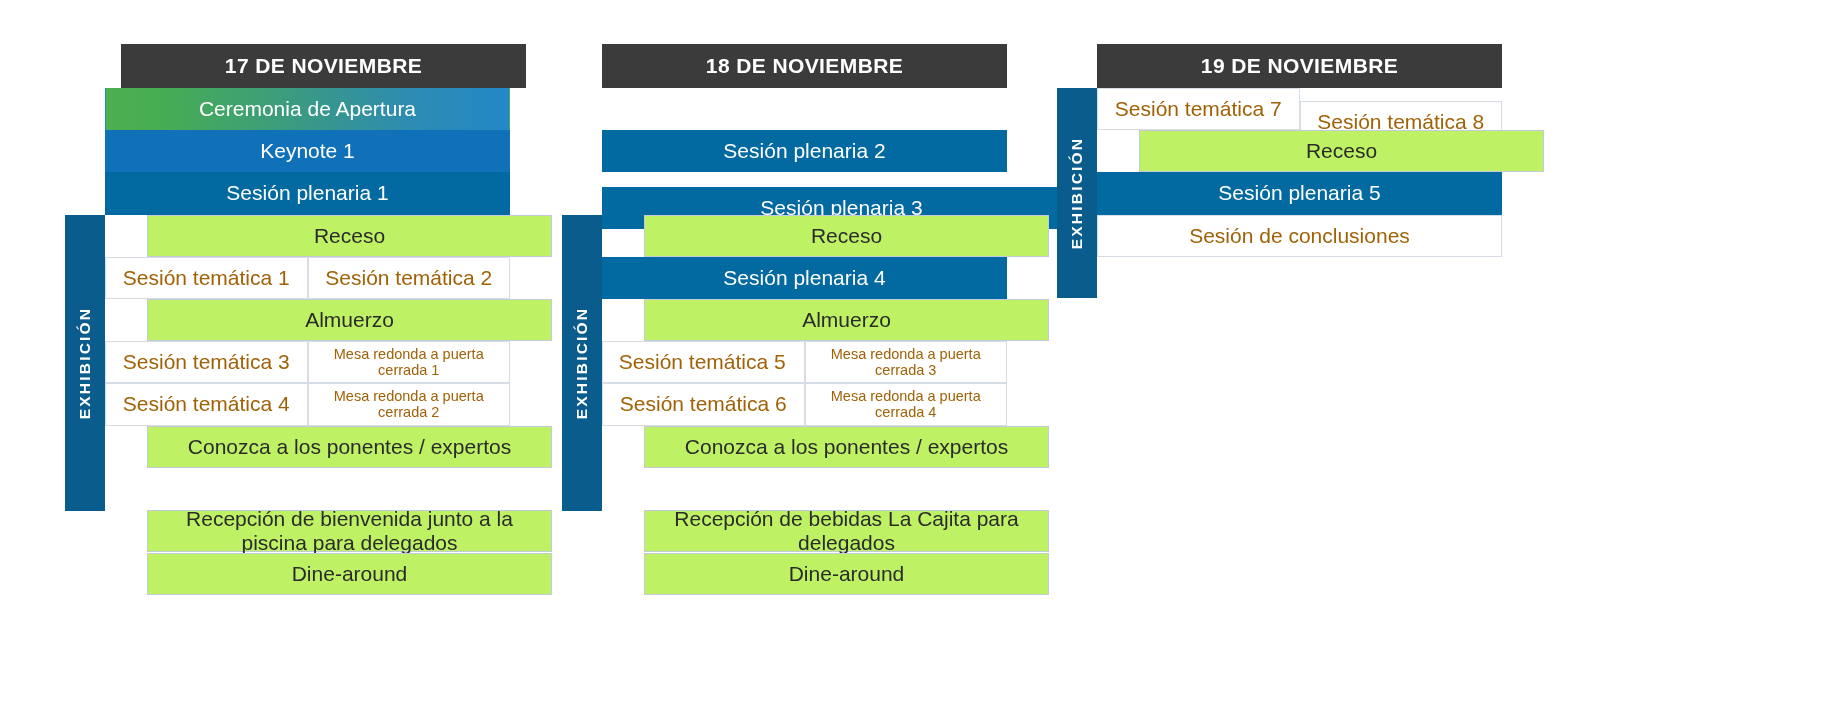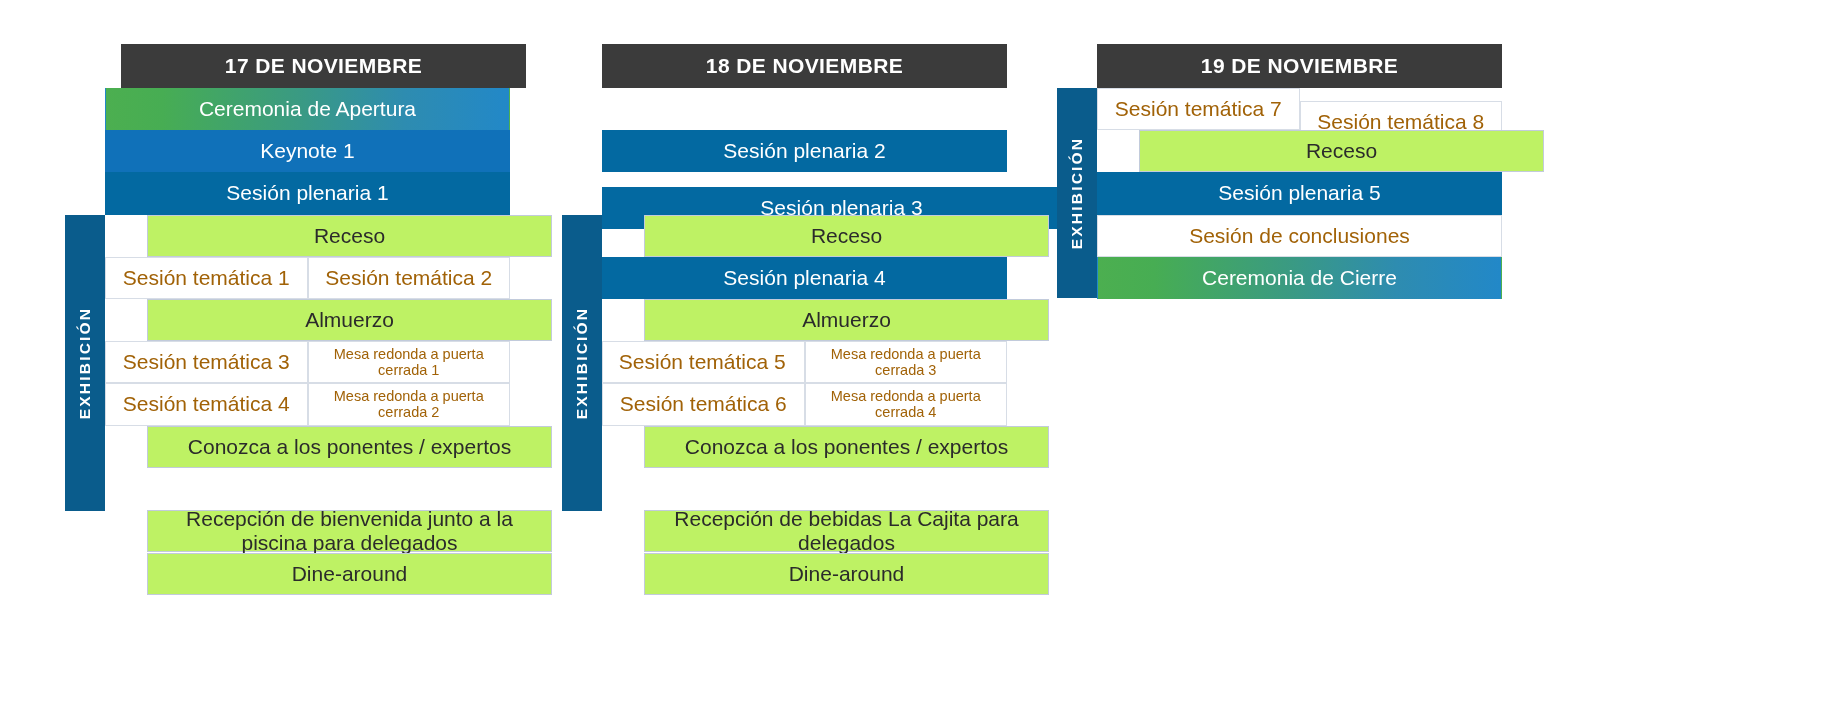--- a/index.html
+++ b/index.html
@@ -133,17 +133,16 @@
     <div class="row t-gray" style="left: 602px; top: 553.2px; width: 405px; height: 42.2px;">Dine-around</div>
     <div class="exhibition" style="left: 562px; top: 215px; width: 40px; height: 296px;">
       <span>EXHIBICIÓN</span>
     </div>
     <div class="day-header" style="left: 1097px; top: 44px; width: 405px; height: 44px;">19 DE NOVIEMBRE</div>
     <div class="row t-white" style="left: 1097px; top: 88px; width: 202.5px; height: 42.2px;">Sesión temática 7</div>
     <div class="row t-white" style="left: 1299.5px; top: 101px; width: 202.5px; height: 42.2px;">Sesión temática 8</div>
     <div class="row t-gray" style="left: 1097px; top: 130.2px; width: 405px; height: 42.2px;">Receso</div>
     <div class="row t-green" style="left: 1097px; top: 172.4px; width: 405px; height: 42.2px;">Sesión plenaria 5</div>
     <div class="row t-white" style="left: 1097px; top: 214.6px; width: 405px; height: 42.2px;">Sesión de conclusiones</div>
-    <div class="row t-gradient" style="left: 1097px; top: 256.8px; width: 405px; height: 42.2px;">Ceremonia de Cierre</div>
     <div class="exhibition" style="left: 1057px; top: 88px; width: 40px; height: 210px;">
       <span>EXHIBICIÓN</span>
     </div>
   </div>
 
 </body></html>

